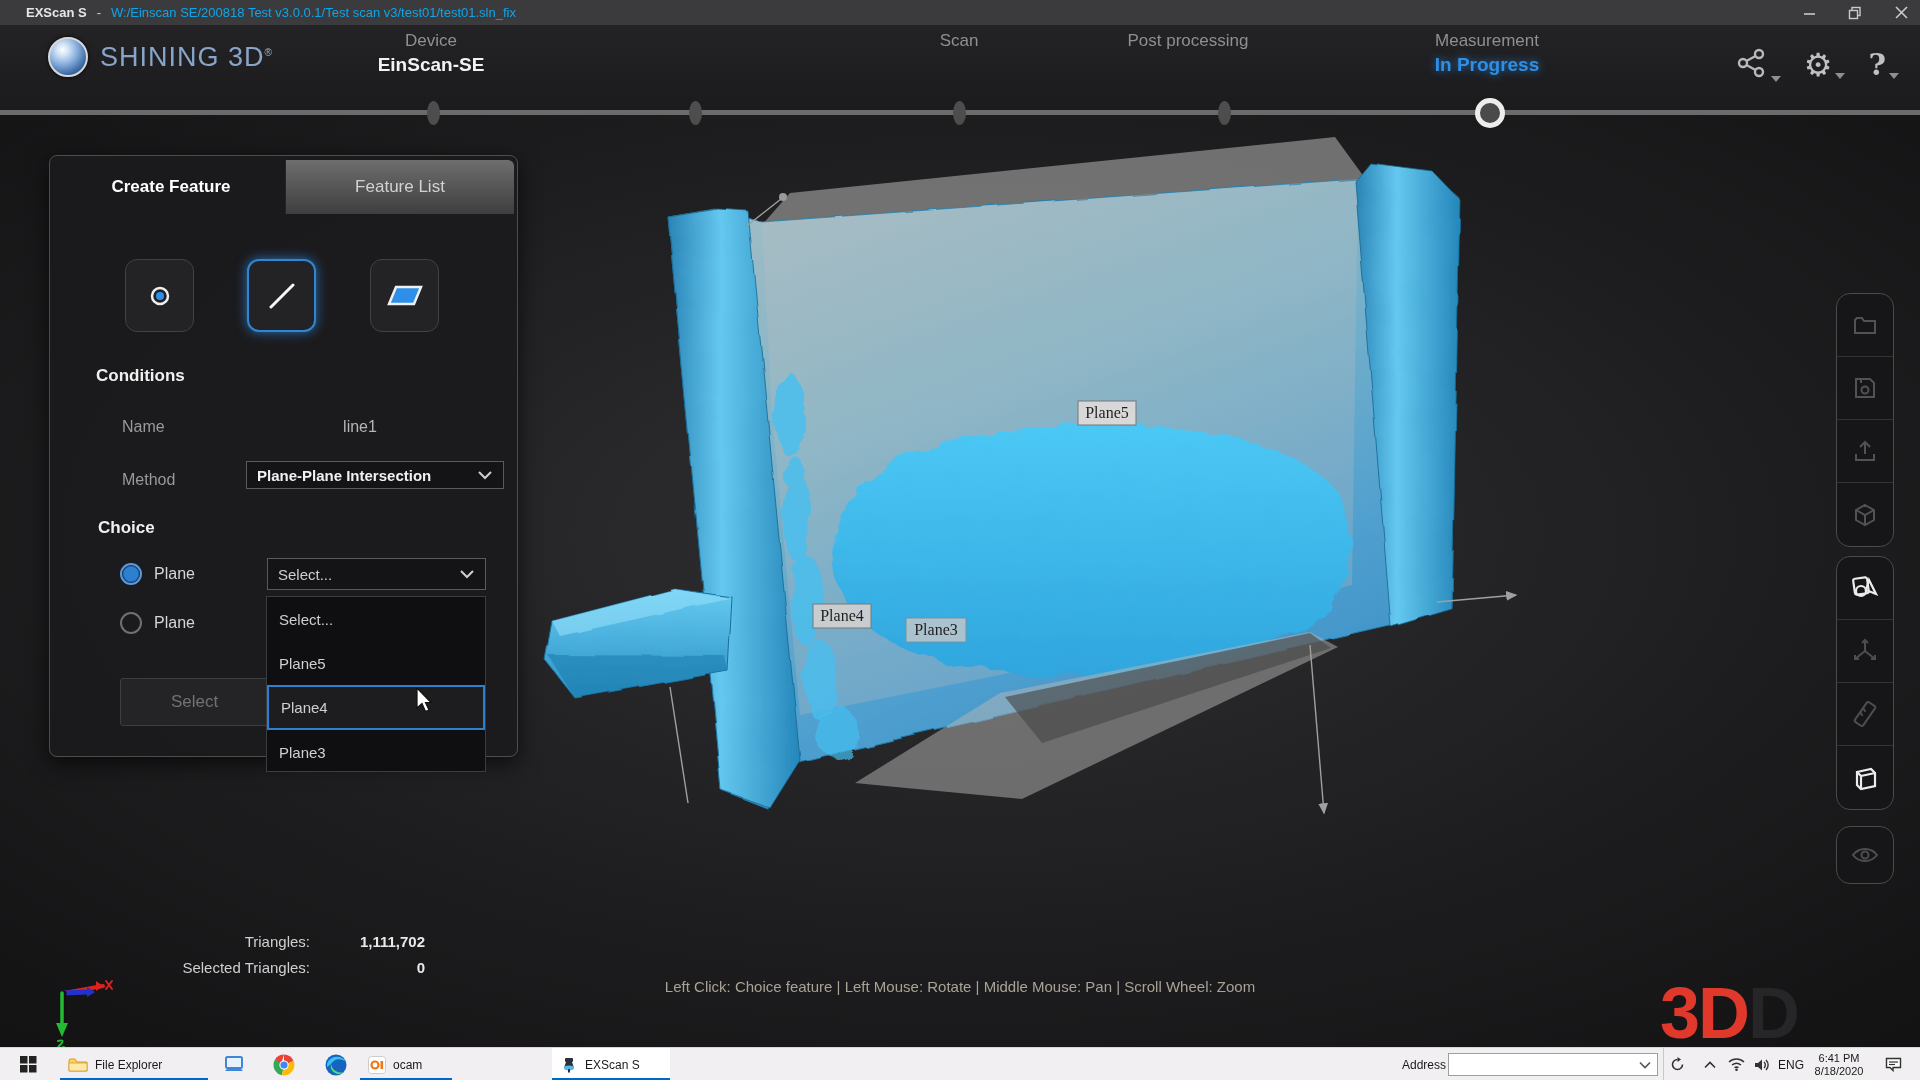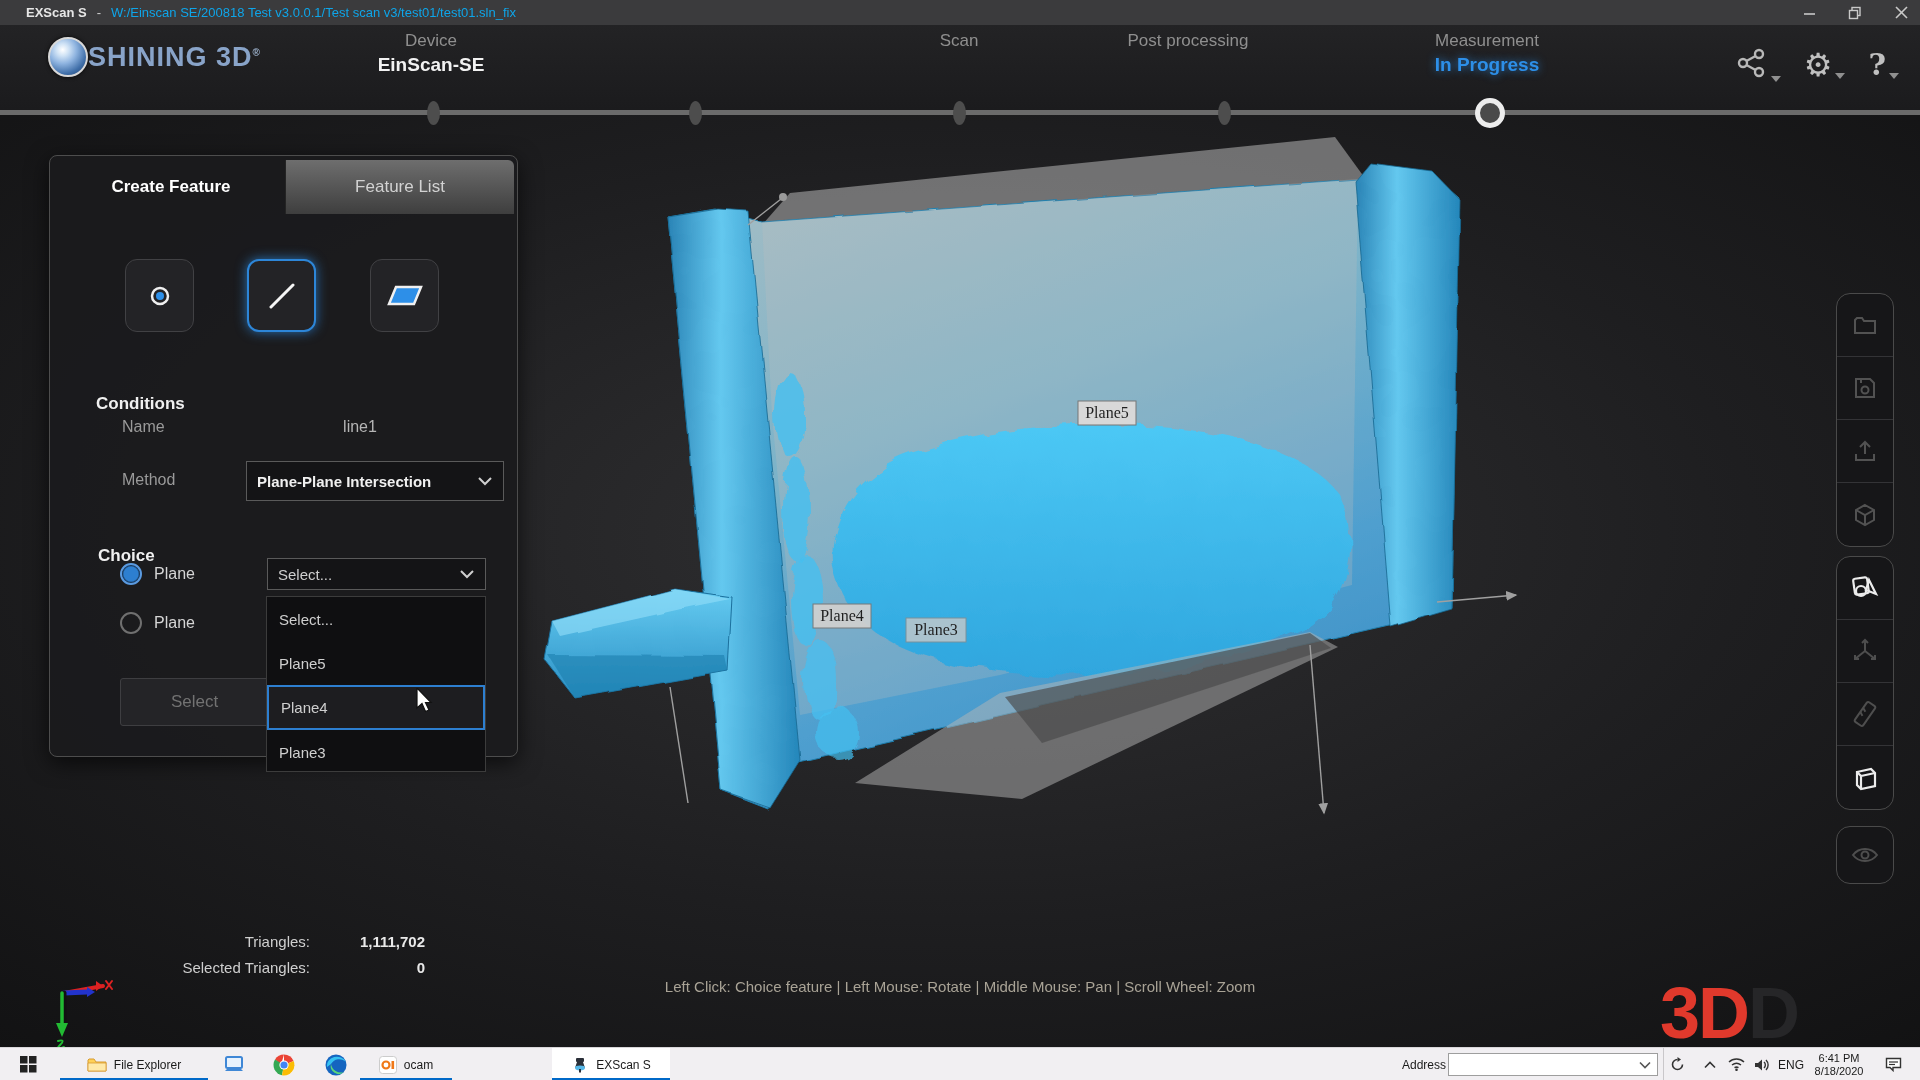--- a/index.html
+++ b/index.html
@@ -15,21 +15,21 @@
   .winbtns { position:absolute; right:10px; top:0; height:25px; display:flex; align-items:center; gap:28px; }
   .winbtn { color:#c9c9c9; width:18px; height:18px; display:flex; align-items:center; justify-content:center; }
 
   
   #navbar { position:absolute; left:0; top:25px; width:1920px; height:85px;
             background:linear-gradient(#232325,#1b1b1d); }
   .brand { position:absolute; left:48px; top:12px; display:flex; align-items:center; }
   .gem { width:40px; height:40px; border-radius:50%; border:2px solid #d8d8d8;
          background:radial-gradient(circle at 35% 30%, #ffffff 0%, #cfe2f5 18%, #8fb4e0 40%, #3f6ea8 70%, #1c3a63 100%);
          box-shadow:0 0 4px rgba(0,0,0,.8); }
-  .brandtext { font-size:27px; font-weight:bold; color:#89a4c9; letter-spacing:1px; }
+  .brandtext { margin-left:12px; font-size:27px; font-weight:normal; color:#89a4c9; letter-spacing:1px; }
   .brandreg { font-size:10px; color:#9fb4cf; vertical-align:super; }
   .navstep { position:absolute; top:0; width:240px; text-align:center; }
   .navstep .lbl { font-size:17px; color:#8f8f8f; margin-top:6px; }
   .navstep .sub { font-size:19px; font-weight:bold; color:#f2f2f2; margin-top:3px; }
   .navstep .sub.inprog { color:#2d8fe8; text-shadow:0 0 8px rgba(45,143,232,.75); }
   .navicons { position:absolute; right:34px; top:22px; display:flex; gap:36px; align-items:center; }
   .navicon { position:relative; color:#b8b8b8; }
   .caret { position:absolute; right:-13px; bottom:1px; width:0; height:0;
            border-left:5px solid transparent; border-right:5px solid transparent; border-top:6px solid #8f8f8f; }
   .gearglyph { font-size:32px; line-height:30px; color:#c0c0c0; }
@@ -60,21 +60,21 @@
                background:rgba(27,27,29,0.97); border:1px solid #4d4d4d; border-radius:8px;
                box-shadow:0 6px 22px rgba(0,0,0,.65); }
   .tabrow { position:absolute; left:7px; top:4px; right:3px; height:54px; display:flex; }
   .tab { flex:1; display:flex; align-items:center; justify-content:center; font-size:17px; }
   .tab.active { color:#ffffff; font-weight:bold; }
   .tab.inactive { color:#d2d2d2; background:linear-gradient(#6e6e6e,#3e3e3e);
                   border-radius:0 6px 0 0; border-left:1px solid #242424; }
   .toolbtn { position:absolute; width:69px; height:73px; border-radius:12px; background:#232326;
              border:1px solid #414144; display:flex; align-items:center; justify-content:center; }
   .toolbtn.sel { border:2px solid #2d86d8; box-shadow:0 0 12px rgba(45,134,216,.8); }
-  .ptitle { position:absolute; font-size:17px; font-weight:bold; color:#f0f0f0;margin-top:28px; }
+  .ptitle { position:absolute; font-size:17px; font-weight:bold; color:#f0f0f0; }
   .plbl { position:absolute; font-size:16px; color:#9a9a9a; }
   .pval { position:absolute; font-size:16px; color:#b5b5b5; }
   .ddown { position:absolute; background:#141416; border:1px solid #5a5a5a; display:flex;
            align-items:center; padding:0 10px; color:#f0f0f0; }
   .ddown .chev { margin-left:auto; }
   .radio { position:absolute; width:22px; height:22px; border-radius:50%; }
   .radio.on { border:2px solid #5a9ae0; background:radial-gradient(circle, #2d7fd0 0%, #2d7fd0 55%, #10243c 70%, #10243c 100%); }
   .radio.off { border:2px solid #707070; background:transparent; }
   #createbtn { position:absolute; left:70px; top:522px; width:149px; height:48px; background:#242427;
                border:1px solid #3e3e41; border-radius:3px; color:#727272; font-size:17px;
@@ -92,21 +92,21 @@
   .rtgroup { position:absolute; left:1836px; width:58px; z-index:10; border:1.5px solid #4a4a4a;
              border-radius:14px; background:#161618; overflow:hidden; }
   .rtbtn { width:100%; height:63px; display:flex; align-items:center; justify-content:center;
            border-bottom:1px solid #333336; }
   .rtbtn:last-child { border-bottom:none; }
 
   
   #taskbar { position:absolute; left:0; top:1047px; width:1920px; height:33px; background:#f1eff2;
              border-top:1px solid #d8d6d9; z-index:50; }
   .tbtn { position:absolute; top:0; height:33px; display:flex; align-items:center; gap:7px;
-          font-size:12px; color:#1a1a1a; padding:0 8px;justify-content:center; }
+          font-size:12px; color:#1a1a1a; padding:0 8px; }
   .tunder { position:absolute; bottom:0; left:0; right:0; height:3px; background:#0069c8; }
   .tbtn.activewin { background:#ffffff; }
   .trayitem { position:absolute; top:0; height:33px; display:flex; align-items:center; justify-content:center;
               color:#1a1a1a; font-size:12px; }
   #addrinput { position:absolute; left:1448px; top:5px; width:210px; height:23px; background:#ffffff;
                border:1px solid #9e9e9e; display:flex; align-items:center; }
   #addrinput .inchev { margin-left:auto; margin-right:6px; }
   .timestack { text-align:center; font-size:11px; line-height:13px; }
 </style>
 </head>
@@ -338,21 +338,21 @@
       <polygon points="11,5 36,5 29,22 4,22" fill="#2d8fe8" stroke="#f0f0f0" stroke-width="2.5"></polygon>
     </svg>
   </div>
 
   <div class="ptitle" style="left:46px; top:210px">Conditions</div>
 
   <div class="plbl" style="left:72px; top:262px">Name</div>
   <div class="pval" style="left:240px; top:262px; width:140px; text-align:center">line1</div>
 
   <div class="plbl" style="left:72px; top:315px">Method</div>
-  <div class="ddown" style="left:196px; top:305px; width:258px; height:40px">
+  <div class="ddown" style="left:196px; top:305px; width:258px; height:28px">
     <span style="font-size:15px; font-weight:bold">Plane-Plane Intersection</span>
     <svg class="chev" width="16" height="10">
       <polyline points="2,2 8,8 14,2" fill="none" stroke="#cfcfcf" stroke-width="2"></polyline>
     </svg>
   </div>
 
   <div class="ptitle" style="left:48px; top:362px">Choice</div>
 
   <div class="radio on" style="left:70px; top:407px"></div>
   <div class="pval" style="left:104px; top:409px; color:#d5d5d5">Plane</div>

